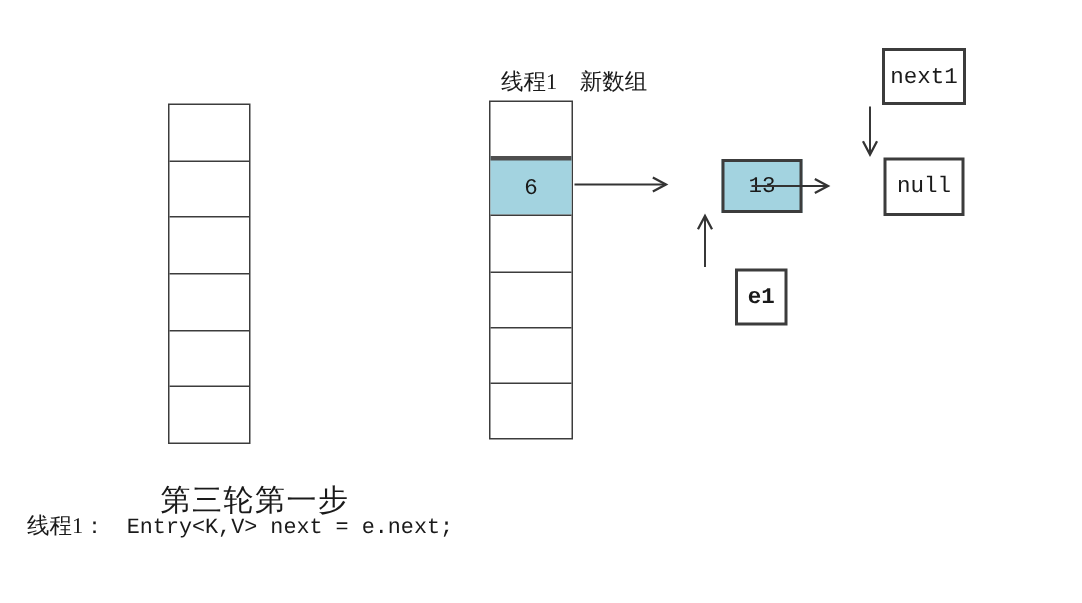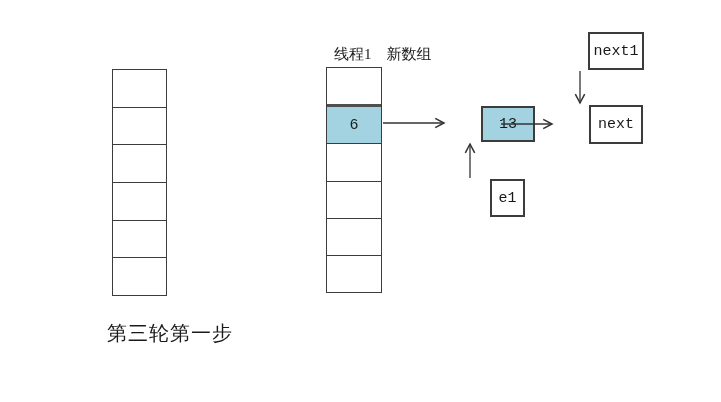--- a/index.html
+++ b/index.html
@@ -120,31 +120,35 @@
     <div class="vcell"></div>
     <div class="vcell"></div>
     <div class="vcell"></div>
     <div class="vcell"></div>
   </div>
 
   <div class="node filled" style="left:446px; top:106px; width:54px; height:36px;">13</div>
 
   <div class="node" style="left:553px; top:32px; width:56px; height:38px;">next1</div>
 
-  <div class="node" style="left:554px; top:105px; width:54px; height:39px;">next</div>
+  <div class="node" style="left:554px; top:105px; width:54px; height:39px;">null</div>
 
-  <div class="node" style="left:455px; top:179px; width:35px; height:38px;">e1</div>
+  <div class="node" style="left:455px; top:179px; width:35px; height:38px;font-weight:bold;">e1</div>
 
   <svg class="arrows" width="721" height="402" viewBox="0 0 721 402">
     <defs>
       <marker id="ah" viewBox="0 0 10 10" refX="8.5" refY="5" markerWidth="9" markerHeight="9" orient="auto">
         <path class="arrowhead" d="M1,1 L8.5,5 L1,9"></path>
       </marker>
     </defs>
     <line class="arrow" x1="383" y1="123" x2="444" y2="123" marker-end="url(#ah)"></line>
     <line class="arrow" x1="501" y1="124" x2="552" y2="124" marker-end="url(#ah)"></line>
     <line class="arrow" x1="580" y1="71" x2="580" y2="103" marker-end="url(#ah)"></line>
     <line class="arrow" x1="470" y1="178" x2="470" y2="144" marker-end="url(#ah)"></line>
   </svg>
 
   <div class="caption-title">第三轮第一步</div>
+  <div class="caption-line2">
+    <span class="caption-thread">线程1：</span>
+    <span class="caption-code">Entry&lt;K,V&gt; next = e.next;</span>
+  </div>
 
 </div>
 
 </body></html>

